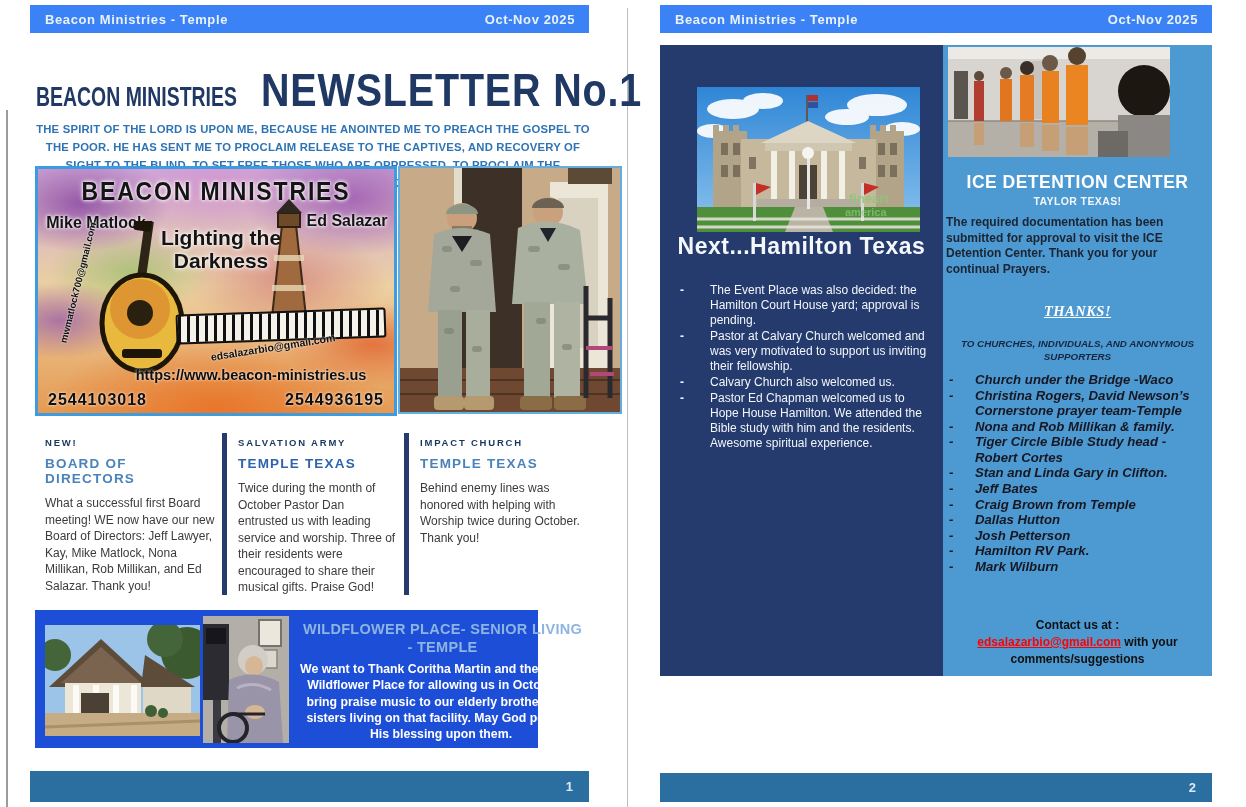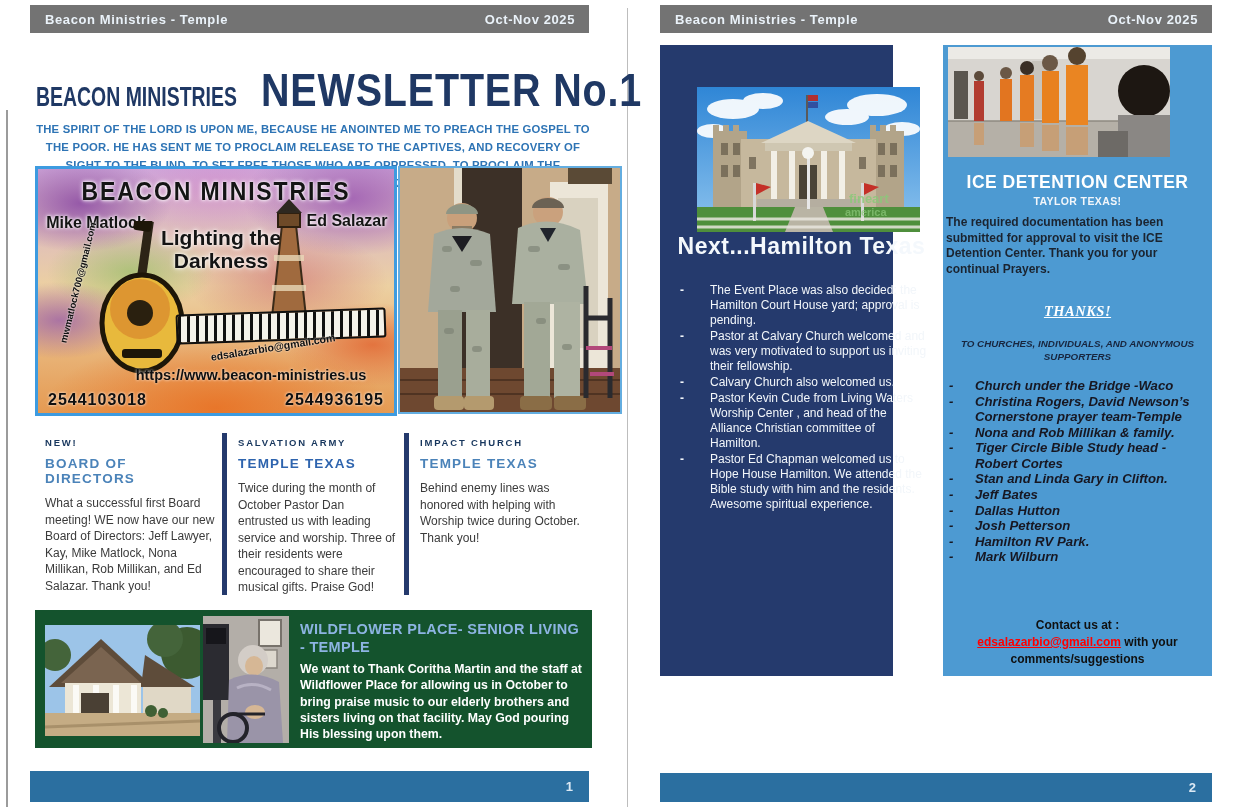--- a/index.html
+++ b/index.html
@@ -5,21 +5,21 @@
   html,body{margin:0;padding:0;background:#fff;}
   body{width:1246px;height:807px;position:relative;overflow:hidden;
        font-family:"Liberation Sans",sans-serif;-webkit-font-smoothing:antialiased;}
   .abs{position:absolute;}
 
   
   .edge-line{position:absolute;background:#9b9b9b;}
   .page-divider{position:absolute;background:#bdbdbd;}
 
   
-  .bar{background:#737373;color:#EAF2F9;display:flex;align-items:center;
+  .bar{background:#3b82f6;color:#EAF2F9;display:flex;align-items:center;
        justify-content:space-between;font-weight:bold;font-size:13px;letter-spacing:.6px;}
   .bar .l{padding-left:15px;}
   .bar .r{padding-right:14px;}
   .footer-bar{background:#2B6FA0;color:#DCE9F4;display:flex;align-items:center;
        justify-content:flex-end;font-weight:bold;font-size:13px;}
   .footer-bar span{padding-right:16px;}
 
   
   .masthead{left:36px;top:62px;width:575px;display:flex;align-items:baseline;gap:12px;color:#1F3864;white-space:nowrap;}
   .brand{font-size:27px;font-weight:800;letter-spacing:0px;transform:scaleX(.72);transform-origin:left bottom;}
@@ -58,49 +58,49 @@
   .camo-photo{left:398px;top:166px;width:220px;height:244px;border:2px solid #63ADE0;overflow:hidden;}
 
   
   .col{top:437px;}
   .kicker{color:#17365D;font-size:9.5px;font-weight:bold;letter-spacing:1.8px;margin-bottom:8px;}
   .col-head{font-size:13.5px;font-weight:bold;letter-spacing:1.2px;margin-bottom:9px;}
   .col-body{color:#3B3B3B;font-size:12px;line-height:1.38;}
   .vbar{top:433px;width:5px;height:162px;background:#253A6D;}
 
   
-  .wf-box{left:35px;top:610px;width:557px;height:138px;background:#14532d;}
+  .wf-box{left:35px;top:610px;width:503px;height:138px;background:#1d4ed8;text-align:center;}
   .wf-head{position:absolute;left:265px;top:10px;width:285px;color:#8DB4E2;font-size:14.5px;
        font-weight:bold;line-height:1.25;letter-spacing:.3px;}
   .wf-body{position:absolute;left:265px;top:51px;width:282px;color:#fff;font-size:12.3px;
        font-weight:600;line-height:1.33;}
 
   
-  .navy-panel{left:660px;top:45px;width:233px;height:631px;background:#253A6D;}
+  .navy-panel{left:660px;top:45px;width:283px;height:631px;background:#253A6D;}
   .blue-panel{left:943px;top:45px;width:269px;height:631px;background:#4D9AD2;}
 
   .hamilton-head{position:absolute;left:0;top:188px;width:283px;text-align:center;color:#F4F8FC;
        font-size:23px;font-weight:600;letter-spacing:.5px;}
   .nb-list{position:absolute;left:20px;top:238px;width:248px;color:#F2F6FA;font-size:12px;line-height:1.25;}
   .nb-item{display:grid;grid-template-columns:30px 1fr;margin-bottom:1px;}
   .nb-item::before{content:"-";font-weight:bold;}
 
   .ice-head{position:absolute;left:0;top:127px;width:269px;text-align:center;color:#fff;
        font-size:17.5px;font-weight:800;letter-spacing:.5px;}
   .ice-sub{position:absolute;left:0;top:150px;width:269px;text-align:center;color:#F2F6FA;
        font-size:10.5px;font-weight:600;letter-spacing:.4px;}
   .ice-body{position:absolute;left:3px;top:170px;width:264px;color:#1B2430;font-size:12px;
        font-weight:600;line-height:1.3;}
   .thanks-head{position:absolute;left:0;top:257px;width:269px;text-align:center;font-family:Liberation Serif, serif;}
   .thanks-head span{color:#fff;font-size:14.5px;font-weight:800;font-style:italic;
        text-decoration:underline;letter-spacing:.5px;}
   .thanks-sub{position:absolute;left:12px;top:292px;width:245px;text-align:center;color:#18263F;
        font-size:9.8px;font-weight:bold;font-style:italic;line-height:1.35;}
   .sup-list{position:absolute;left:6px;top:327px;width:258px;color:#171722;font-size:13.2px;
-       font-weight:bold;font-style:italic;line-height:1.18;margin-top:6px;}
+       font-weight:bold;font-style:italic;line-height:1.18;}
   .sup-item{display:grid;grid-template-columns:26px 1fr;}
   .sup-item::before{content:"-";}
   .contact{position:absolute;left:0;top:572px;width:269px;text-align:center;color:#101010;
        font-size:12px;font-weight:bold;line-height:1.4;}
   .contact a{color:#FF0000;font-weight:bold;}
 
   .photo-frame{position:absolute;overflow:hidden;}
   svg{display:block;}
 </style>
 </head>
@@ -358,23 +358,20 @@
       <div class="nb-item">
           <span>The Event Place was also decided: the Hamilton Court House yard; approval is pending.</span>
         </div>
       <div class="nb-item">
           <span>Pastor at Calvary Church welcomed and was very motivated to support us inviting their fellowship.</span>
         </div>
       <div class="nb-item">
           <span>Calvary Church also welcomed us.</span>
         </div>
       <div class="nb-item">
-          <span>Pastor Kevin Cude from Living Waters Worship Center , and head of the Alliance Christian committee of Hamilton.</span>
-        </div>
-      <div class="nb-item">
           <span>Pastor Ed Chapman welcomed us to Hope House Hamilton. We attended the Bible study with him and the residents. Awesome spiritual experience.</span>
         </div>
     </div>
   </div>
 
   <div class="blue-panel abs" style="left:315px;">
     <div class="photo-frame" style="left:5px;top:2px;width:222px;height:110px;">
       <svg width="222" height="110" viewBox="0 0 222 110">
         <rect width="222" height="110" fill="#d8d5d0"></rect>
         <rect width="222" height="12" fill="#eceae6"></rect>
@@ -424,20 +421,23 @@
       <div class="sup-item">
           <span>Tiger Circle Bible Study head - Robert Cortes</span>
         </div>
       <div class="sup-item">
           <span>Stan and Linda Gary in Clifton.</span>
         </div>
       <div class="sup-item">
           <span>Jeff Bates</span>
         </div>
       <div class="sup-item">
+          <span>Craig Brown from Temple</span>
+        </div>
+      <div class="sup-item">
           <span>Dallas Hutton</span>
         </div>
       <div class="sup-item">
           <span>Josh Petterson</span>
         </div>
       <div class="sup-item">
           <span>Hamilton RV Park.</span>
         </div>
       <div class="sup-item">
           <span>Mark Wilburn</span>

